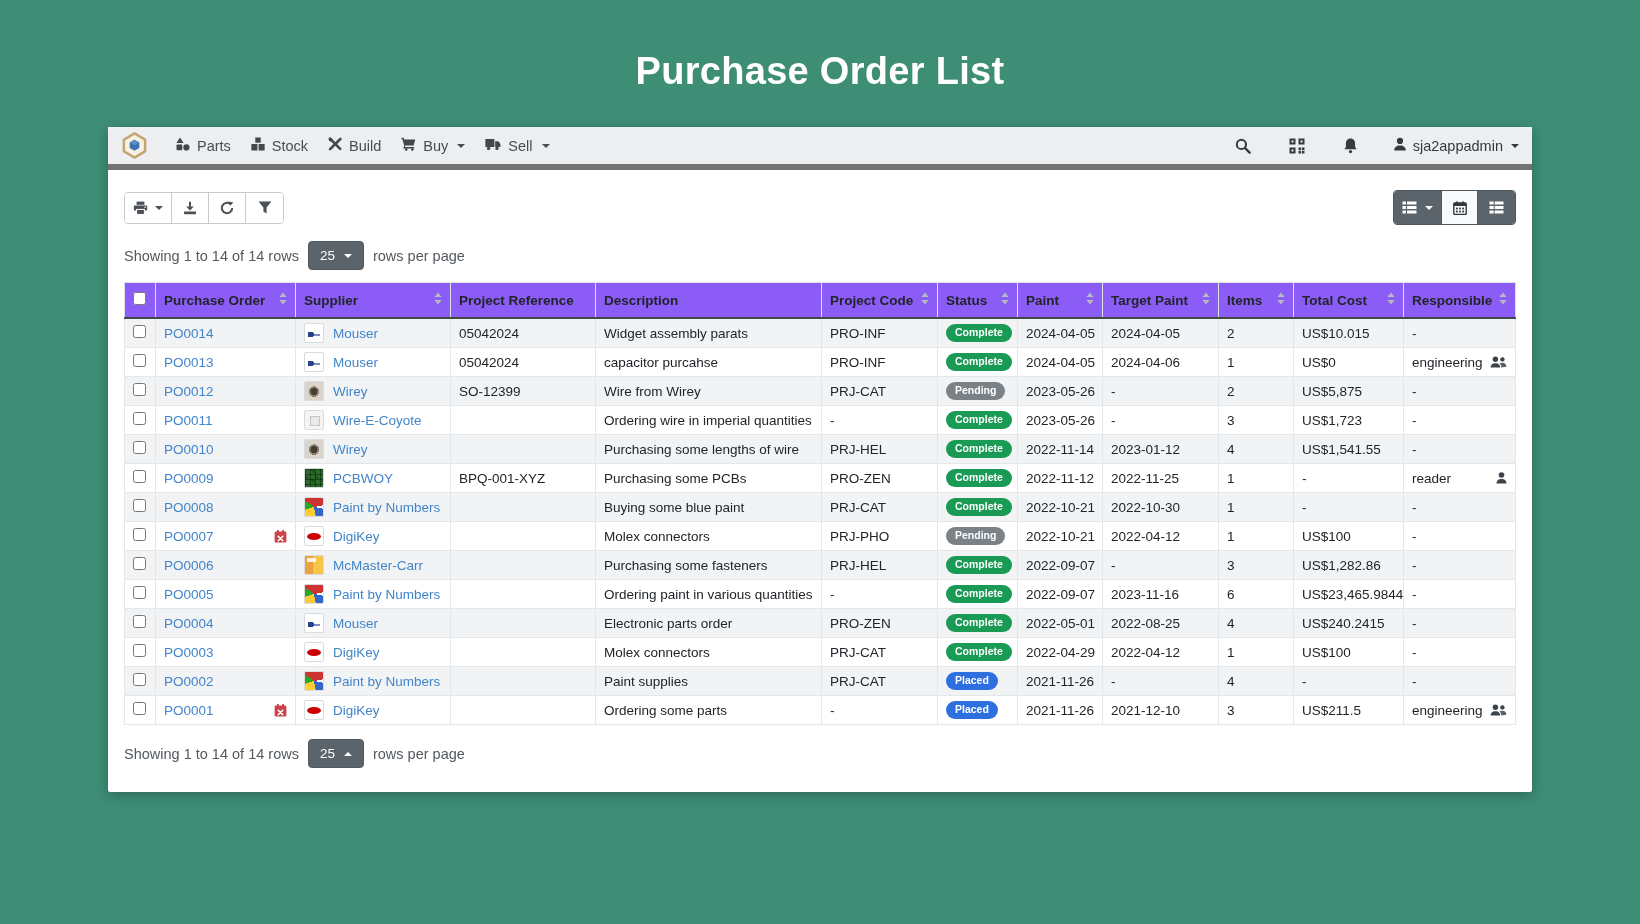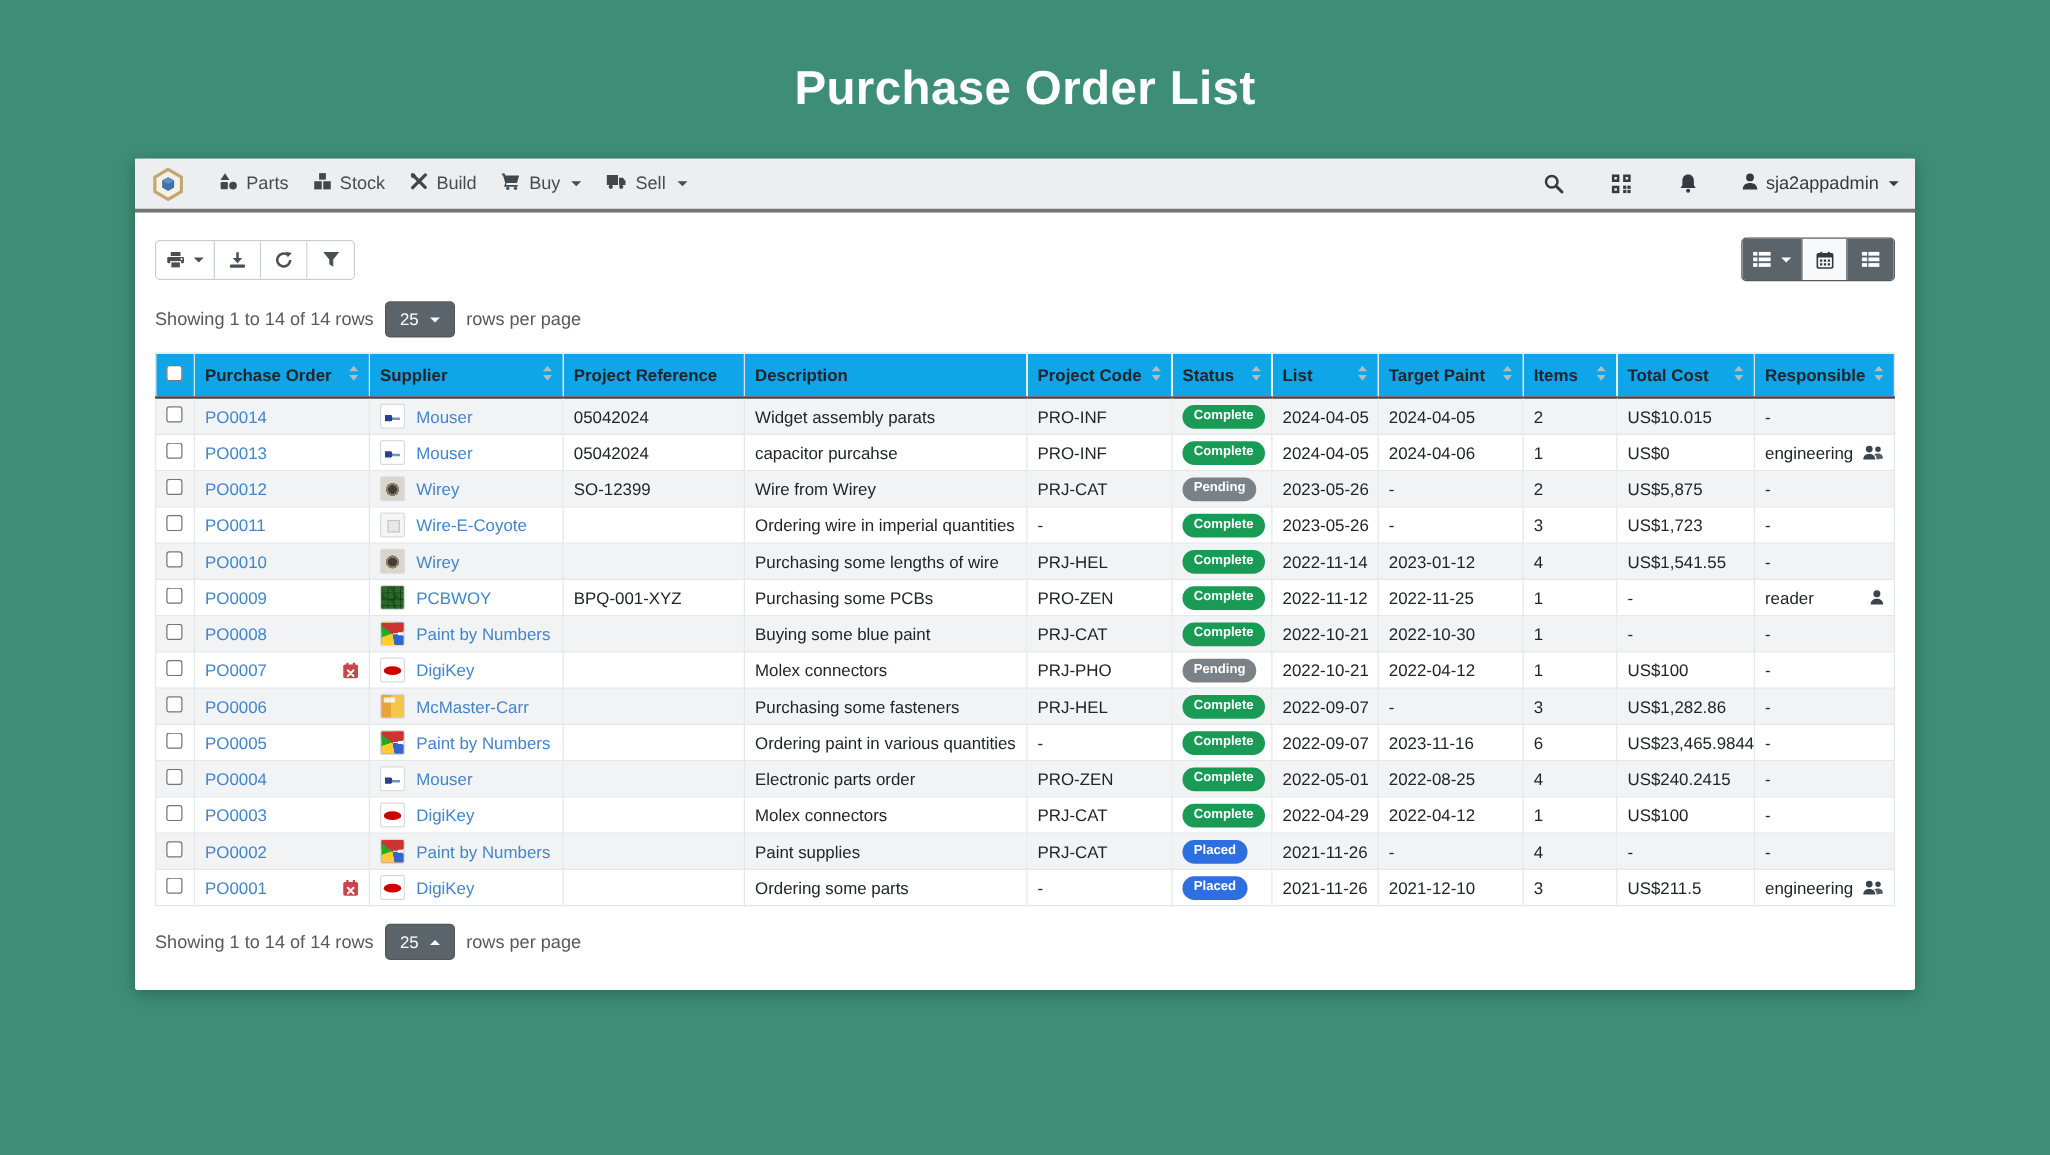--- a/index.html
+++ b/index.html
@@ -14,21 +14,21 @@
     padding-top:50px; letter-spacing:.3px;
   }
   .window {
     width:1424px; margin:34px auto 0; background:#fff;
     border-radius:2px; box-shadow:0 3px 14px rgba(0,0,0,.28);
     padding-bottom:22px;
   }
   
   .navbar {
     height:43px; background:#eceef0; display:flex; align-items:center;
-    padding:12px 13px; border-bottom:3px solid #737373;
+    padding:12px 13px; border-bottom:6px solid #737373;
   }
   .brand { display:flex; align-items:center; margin-right:18px; cursor:pointer; }
   .nav-item {
     display:flex; align-items:center; gap:7px; color:#454d54; font-size:14.5px;
     padding:0 10px; height:100%; cursor:pointer; white-space:nowrap;
   }
   .nav-item svg { flex:0 0 auto; }
   .caret {
     display:inline-block; width:0; height:0; margin-left:2px;
     border-left:4px solid transparent; border-right:4px solid transparent;
@@ -84,21 +84,21 @@
     background:#5c646b; border:1px solid #50585f; color:#fff; border-radius:4px;
     padding:6px 11px; font-size:13.5px; display:inline-flex; align-items:center; gap:7px;
     cursor:pointer; font-family:inherit;
   }
   
   .table-wrap { padding:4px 16px 0; }
   table { width:100%; border-collapse:collapse; table-layout:fixed; }
   thead th {
     font-size:13.5px; font-weight:bold; color:#212529; text-align:left;
     padding:9px 8px; border:1px solid #dee2e6; border-bottom:2px solid #42474c;
-    background:#0ea5e9; overflow:hidden; white-space:nowrap;
+    background:#8b5cf6; overflow:hidden; white-space:nowrap;
   }
   .th-inner { display:flex; align-items:center; justify-content:space-between; gap:4px; }
   tbody td {
     font-size:13.5px; color:#212529; padding:4px 8px; height:29px;
     border:1px solid #e4e7ea; overflow:hidden; white-space:nowrap; vertical-align:middle;
   }
   tbody tr.striped { background:#f2f3f4; }
   a.cell-link { color:#4285ca; text-decoration:none; cursor:pointer; }
   .cell-flex { display:flex; justify-content:space-between; gap:6px; }
   .supplier-flex { display:flex; align-items:center; gap:9px; }
@@ -382,21 +382,21 @@
               <span class="th-inner">
                 <span>Status</span>
                 <span><svg width="8" height="13" viewBox="0 0 8 13">
                     <polygon points="4,0.5 7.6,5 0.4,5" fill="#b6bbc0"></polygon>
                     <polygon points="4,12.5 0.4,8 7.6,8" fill="#b6bbc0"></polygon>
                   </svg></span>
               </span>
             </th>
             <th>
               <span class="th-inner">
-                <span>List</span>
+                <span>Paint</span>
                 <span><svg width="8" height="13" viewBox="0 0 8 13">
                     <polygon points="4,0.5 7.6,5 0.4,5" fill="#b6bbc0"></polygon>
                     <polygon points="4,12.5 0.4,8 7.6,8" fill="#b6bbc0"></polygon>
                   </svg></span>
               </span>
             </th>
             <th>
               <span class="th-inner">
                 <span>Target Paint</span>
                 <span><svg width="8" height="13" viewBox="0 0 8 13">

